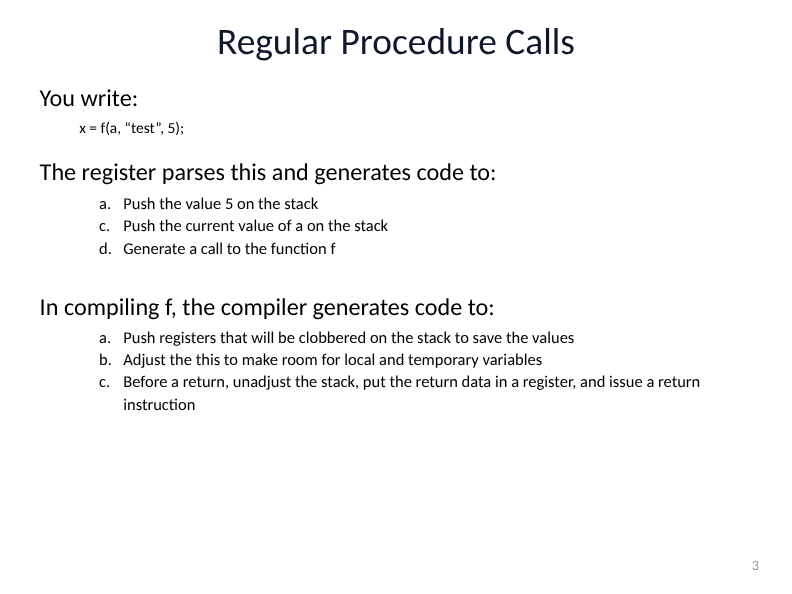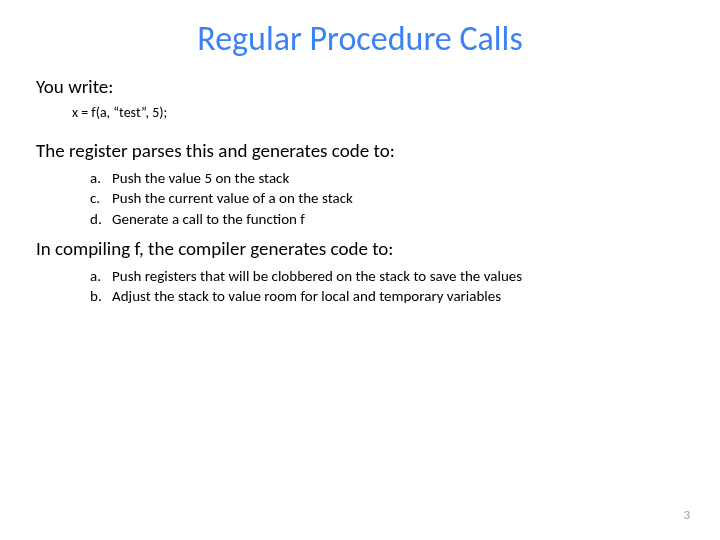--- a/index.html
+++ b/index.html
@@ -9,37 +9,37 @@
     background: #fff;
     font-family: Calibri, "Segoe UI", Arial, sans-serif;
     color: #000;
     position: relative;
     padding: 18px 36px 0 36px;
   }
   .title {
     text-align: center;
     font-size: 34px;
     font-weight: 400;
-    color: #3b82f6;
+    color: #0f172a;
     margin-bottom: 16px;
   }
   .section {
-    font-size: 19px;
+    font-size: 22px;
     margin-top: 8px;
     margin-bottom: 6px;
   }
   .code {
     font-size: 14px;
     margin-left: 36px;
     margin-bottom: 18px;
   }
   .list1 {
     list-style: none;
     margin-left: 54px;
-    margin-bottom: 8px;
+    margin-bottom: 28px;
   }
   .list1 li {
     font-size: 15px;
     line-height: 1.35;
   }
   .list1 li .marker {
     display: inline-block;
     width: 22px;
   }
   .list2 {
@@ -76,16 +76,17 @@
 <div class="section">The register parses this and generates code to:</div>
 <ul class="list1">
   <li><span class="marker">a.</span><span>Push the value 5 on the stack</span></li>
   <li><span class="marker">c.</span><span>Push the current value of a on the stack</span></li>
   <li><span class="marker">d.</span><span>Generate a call to the function f</span></li>
 </ul>
 
 <div class="section">In compiling f, the compiler generates code to:</div>
 <ul class="list2">
   <li><span class="marker">a.</span><span>Push registers that will be clobbered on the stack to save the values</span></li>
-  <li><span class="marker">b.</span><span>Adjust the stack to value room for local and temporary variables</span></li>
+  <li><span class="marker">b.</span><span>Adjust the this to make room for local and temporary variables</span></li>
+  <li><span class="marker">c.</span><span>Before a return, unadjust the stack, put the return data in a register, and issue a return instruction</span></li>
 </ul>
 
 <div class="page-num">3</div>
 
 </body></html>

